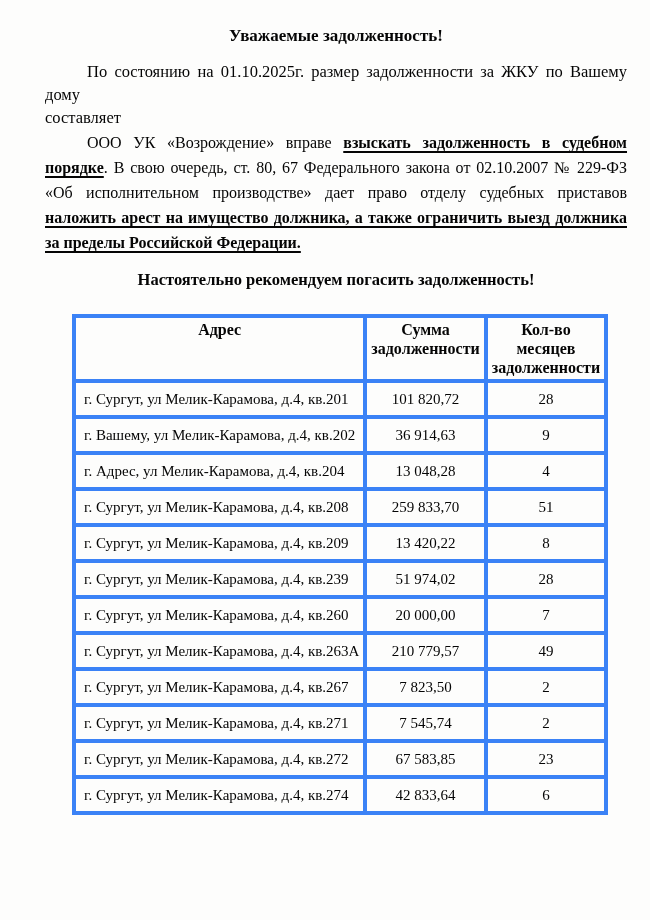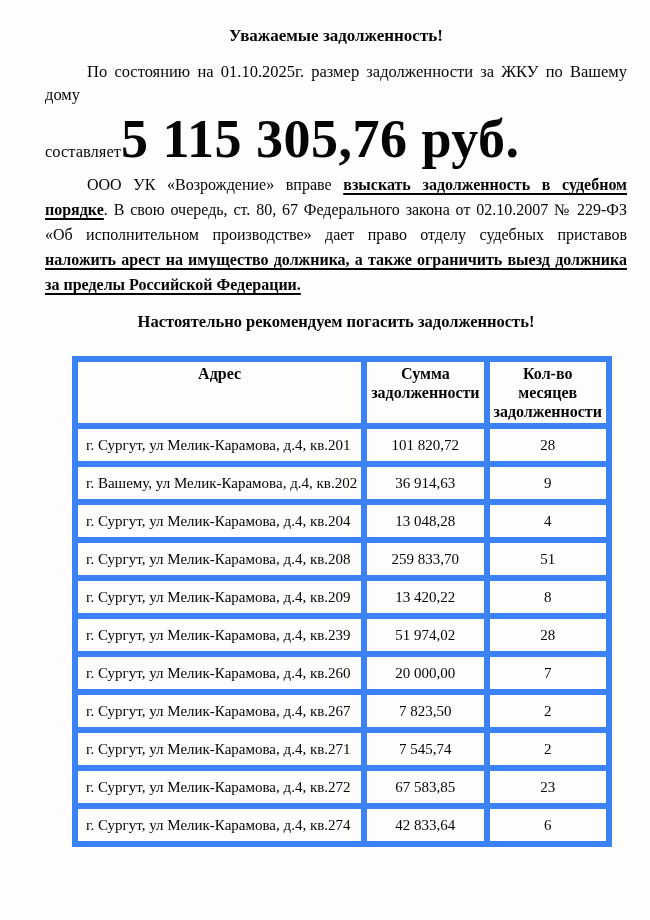--- a/index.html
+++ b/index.html
@@ -65,21 +65,21 @@
     text-underline-offset: 3px;
   }
   .debt-table {
     margin-top: 24px;
     margin-left: 27px;
     width: 533px;
     border-collapse: collapse;
     font-size: 16px;
   }
   .debt-table th, .debt-table td {
-    border: 6px solid #3b82f6;
+    border: 4px solid #3b82f6;
   }
   .debt-table th {
     font-weight: bold;
     text-align: center;
     vertical-align: top;
     line-height: 19px;
     padding: 2px 4px;
   }
   .debt-table th.col-address { width: 56.5%; }
   .debt-table th.col-amount  { width: 21.4%; }
@@ -106,21 +106,20 @@
 <body>
 
 <div class="page">
 
   <div class="doc-title">Уважаемые задолженность!</div>
 
   <div class="intro-line">По состоянию на 01.10.2025г.  размер задолженности за ЖКУ по Вашему дому</div>
 
   <div class="amount-line">
     <span class="amount-prefix">составляет</span>
-    <span class="amount-big">5 115 305,76 руб.</span>
   </div>
 
   <div class="legal-para"><span>ООО УК «Возрождение» вправе </span><span class="seg-bu">взыскать задолженность в судебном порядке</span><span>. В свою очередь, ст. 80, 67 Федерального закона от 02.10.2007 № 229-ФЗ «Об исполнительном производстве» дает право отделу судебных приставов </span><span class="seg-bu">наложить арест на имущество должника, а также ограничить выезд должника за пределы Российской Федерации.</span></div>
 
   <div class="recommendation">Настоятельно рекомендуем погасить задолженность!</div>
 
   <table class="debt-table">
     <thead>
       <tr>
         <th class="col-address">Адрес</th>
@@ -133,21 +132,21 @@
           <td class="cell-address">г. Сургут, ул Мелик-Карамова, д.4, кв.201</td>
           <td class="cell-amount">101 820,72</td>
           <td class="cell-months">28</td>
         </tr>
         <tr>
           <td class="cell-address">г. Вашему, ул Мелик-Карамова, д.4, кв.202</td>
           <td class="cell-amount">36 914,63</td>
           <td class="cell-months">9</td>
         </tr>
         <tr>
-          <td class="cell-address">г. Сургут, ул Мелик-Карамова, д.4, кв.204</td>
+          <td class="cell-address">г. Адрес, ул Мелик-Карамова, д.4, кв.204</td>
           <td class="cell-amount">13 048,28</td>
           <td class="cell-months">4</td>
         </tr>
         <tr>
           <td class="cell-address">г. Сургут, ул Мелик-Карамова, д.4, кв.208</td>
           <td class="cell-amount">259 833,70</td>
           <td class="cell-months">51</td>
         </tr>
         <tr>
           <td class="cell-address">г. Сургут, ул Мелик-Карамова, д.4, кв.209</td>
@@ -156,20 +155,25 @@
         </tr>
         <tr>
           <td class="cell-address">г. Сургут, ул Мелик-Карамова, д.4, кв.239</td>
           <td class="cell-amount">51 974,02</td>
           <td class="cell-months">28</td>
         </tr>
         <tr>
           <td class="cell-address">г. Сургут, ул Мелик-Карамова, д.4, кв.260</td>
           <td class="cell-amount">20 000,00</td>
           <td class="cell-months">7</td>
+        </tr>
+        <tr>
+          <td class="cell-address">г. Сургут, ул Мелик-Карамова, д.4, кв.263А</td>
+          <td class="cell-amount">210 779,57</td>
+          <td class="cell-months">49</td>
         </tr>
         <tr>
           <td class="cell-address">г. Сургут, ул Мелик-Карамова, д.4, кв.267</td>
           <td class="cell-amount">7 823,50</td>
           <td class="cell-months">2</td>
         </tr>
         <tr>
           <td class="cell-address">г. Сургут, ул Мелик-Карамова, д.4, кв.271</td>
           <td class="cell-amount">7 545,74</td>
           <td class="cell-months">2</td>

